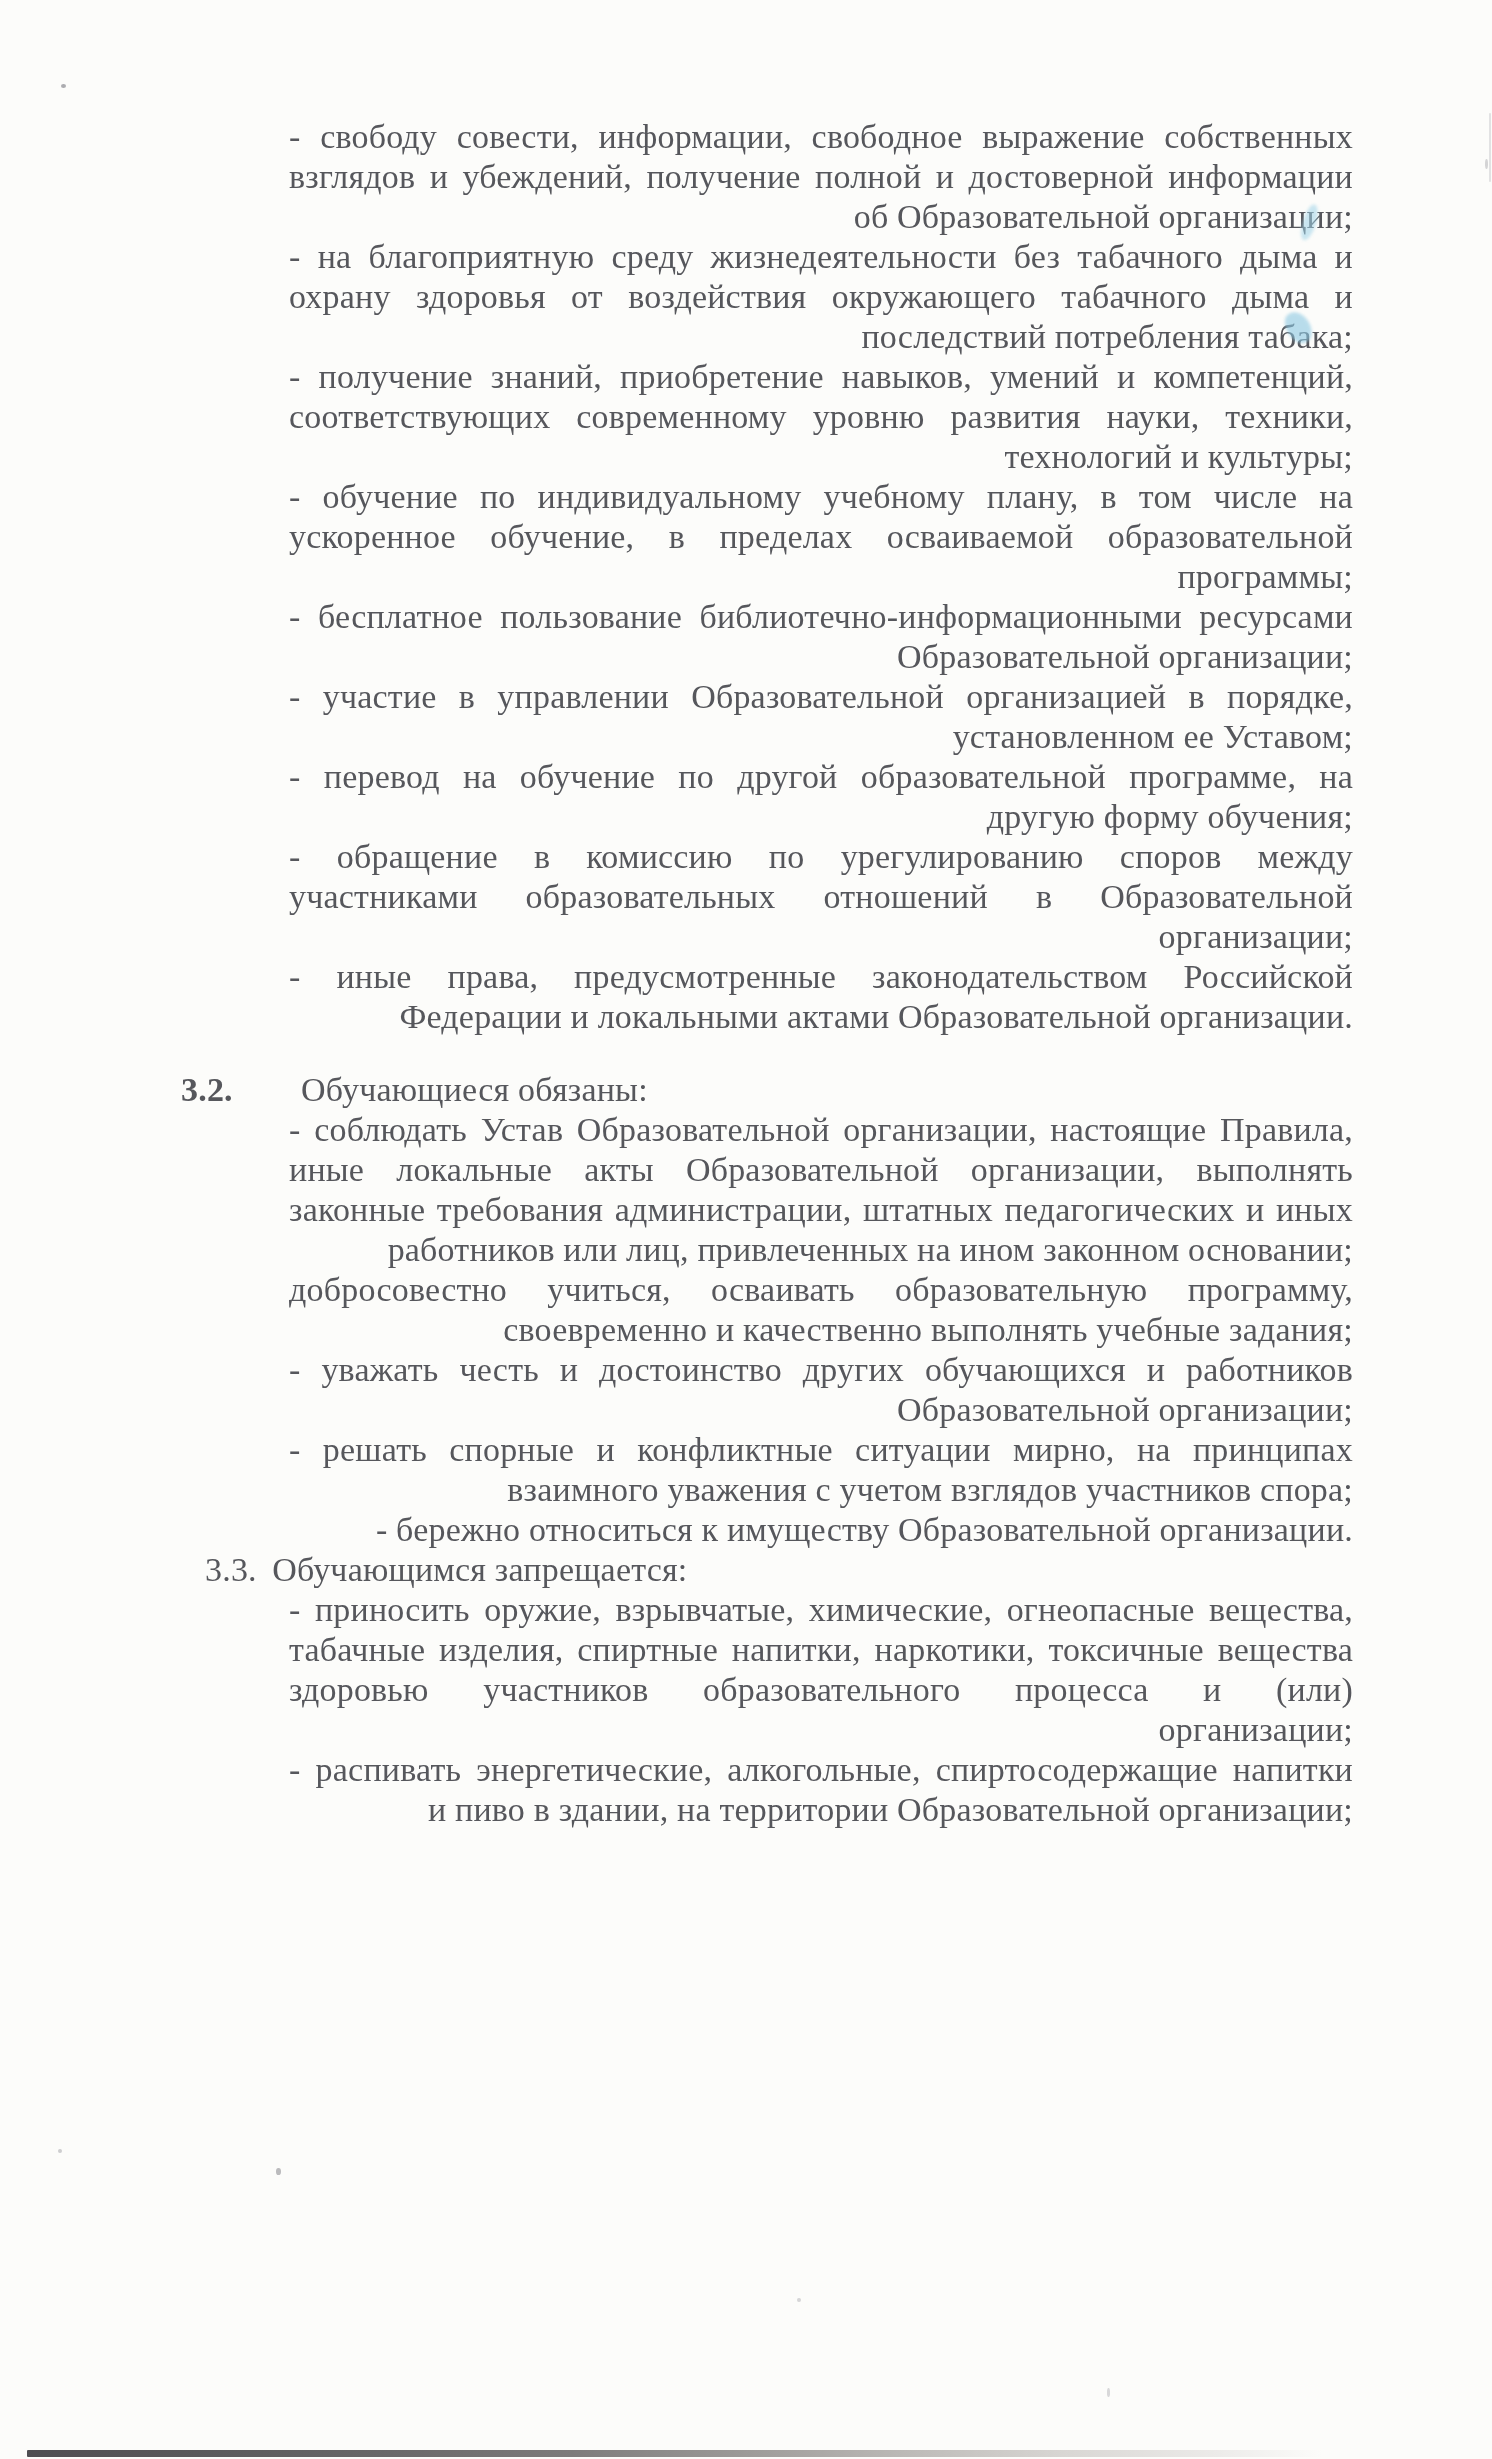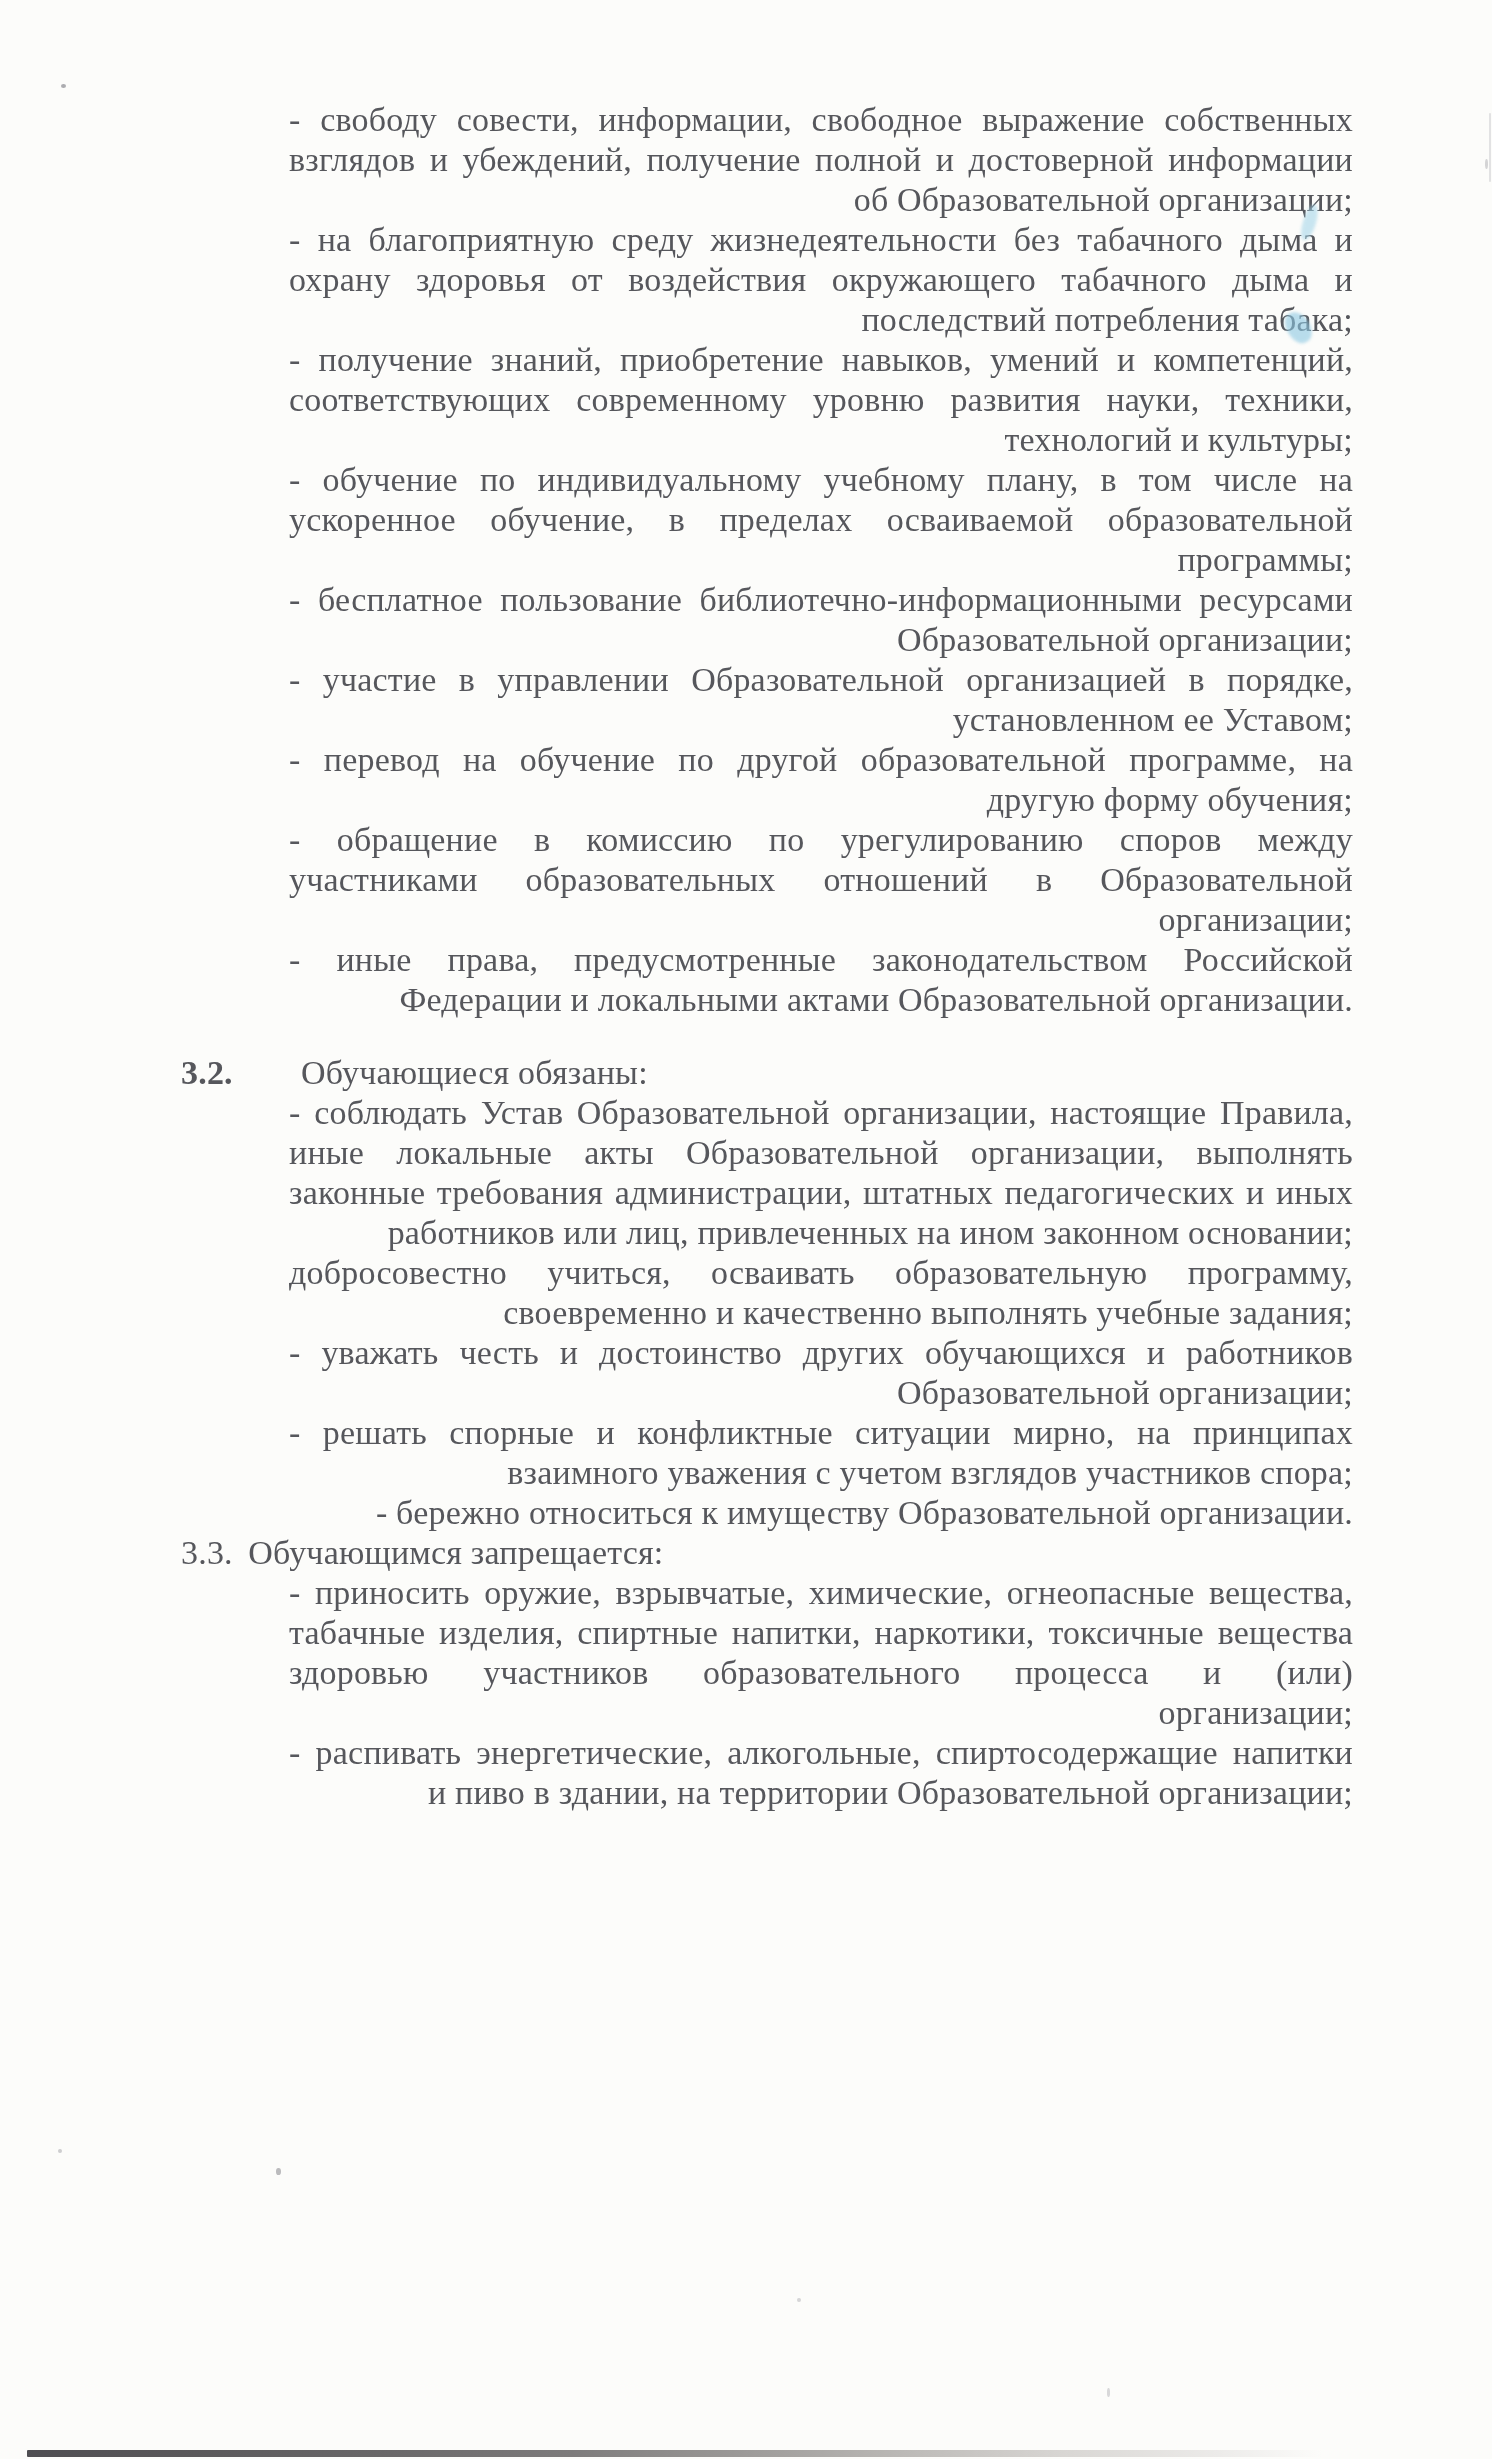--- a/index.html
+++ b/index.html
@@ -6,35 +6,35 @@
   body { background:#e8e8e8; }
   .page {
     position:relative;
     width:1493px; height:2459px;
     background:var(--paper,#fcfcfa);
     overflow:hidden;
     font-family:"Liberation Serif","DejaVu Serif",serif;
   }
   .content {
     position:absolute;
-    left:181px; top:100px;
+    left:181px; top:117px;
     width:1172px;
     font-size:34px;
     line-height:40px;
     color:var(--ink,#56575c);
     letter-spacing:0.2px;
   }
   .para { margin:0; }
   .para.indent { margin-left:108px; }
   .tline { text-align:right; }
   .tline.just { text-align:justify; text-align-last:justify; }
   .sec-head { display:flex; align-items:baseline; }
   .sec-head.gap-before { margin-top:33px; }
   .sec-num-col { flex:0 0 120px;font-weight:bold; }
-  .sec-num-inline { margin-right:15.4px; }
+  .sec-num-inline { margin-right:15.4px;margin-left:24px; }
   .artifact { position:absolute; }
   .artifact.speck { border-radius:50%; }
   .artifact.smudge { border-radius:45% 55% 50% 50%; filter:blur(1.4px); }
   .artifact.hairline { border-radius:1px; }
   .scanline {
     position:absolute;
     background:linear-gradient(to right,
       #4f4e52 0%, #5a585a 12%, #6a6869 28%, #7d7b7b 42%,
       #9b9997 55%, #bcbab7 68%, #d8d6d3 80%, #ecebe9 92%, rgba(240,239,237,0) 100%);
     border-radius:1px;

